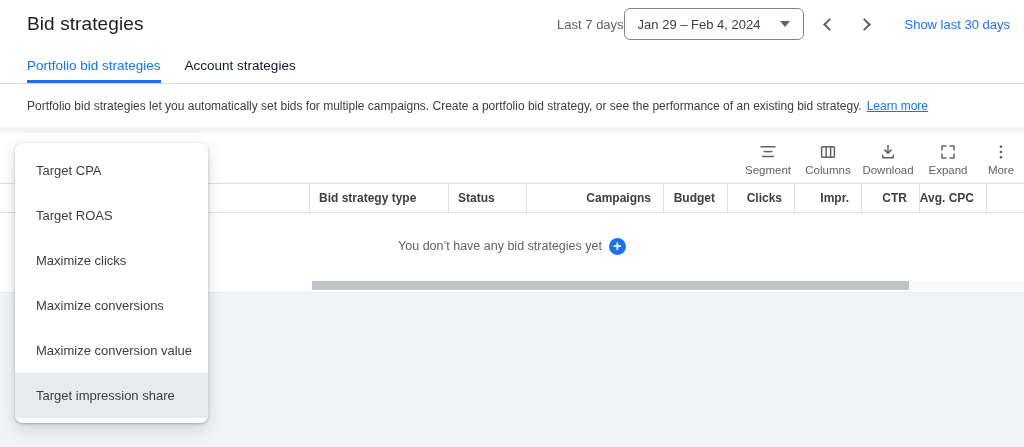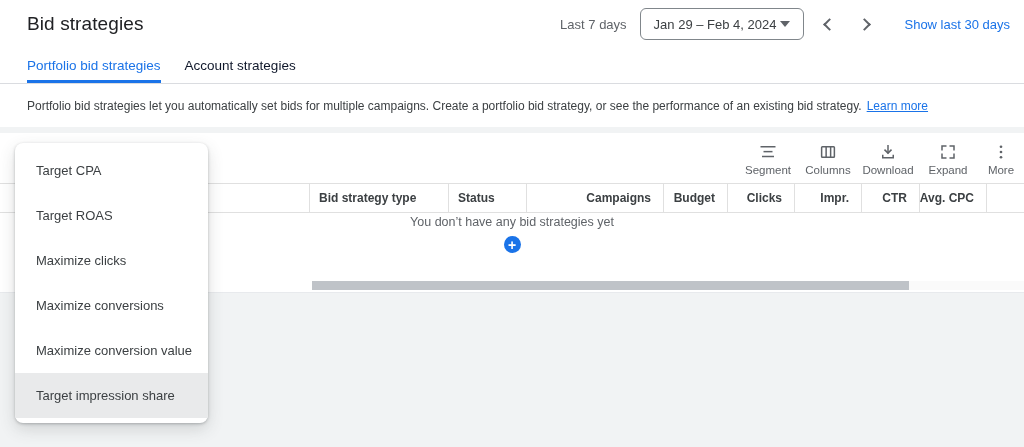--- a/index.html
+++ b/index.html
@@ -9,23 +9,23 @@
     background:#f1f3f4;
     font-family:"Liberation Sans", sans-serif;
     overflow:hidden;
     color:#202124;
   }
 
   
   .topbar { height:48px; background:#fff; display:flex; align-items:center; padding:0 14px 0 27px; }
   .page-title { font-size:19px; font-weight:400; color:#202124; letter-spacing:.1px; }
   .topbar-right { margin-left:auto; display:flex; align-items:center; }
-  .range-label { font-size:13px; color:#5f6368; margin-right:13px; }
+  .range-label { font-size:13px; color:#5f6368; }
   .datebox { height:32px; background:#fff; border:1px solid #80868b; border-radius:6px;
-             display:flex; align-items:center; gap:4px; padding:0 13px; cursor:pointer; }
+             display:flex; align-items:center; gap:20px; padding:0 13px; cursor:pointer; }
   .datebox-value { font-size:13px; font-weight:500; color:#3c4043; white-space:nowrap; }
   .caret-down { width:0; height:0; border-left:5px solid transparent; border-right:5px solid transparent;
                 border-top:6px solid #5f6368; }
   .chev-btn { width:24px; height:24px; display:flex; align-items:center; justify-content:center; cursor:pointer; }
   .chev-btn.prev { margin-left:12px; }
   .chev-btn.next { margin-left:14px; }
   .chev { width:9px; height:9px; border-left:2px solid #5f6368; border-bottom:2px solid #5f6368; }
   .chev.left  { transform:rotate(45deg); margin-left:3px; }
   .chev.right { transform:rotate(225deg); margin-right:3px; }
   .show-last { font-size:13px; font-weight:500; color:#1a73e8; margin-left:26px; white-space:nowrap; cursor:pointer; }
@@ -53,22 +53,22 @@
   .tool-label { font-size:11.5px; color:#5f6368; }
 
   .thead { height:30px; border-top:1px solid #e0e0e0; border-bottom:1px solid #e0e0e0; display:flex; }
   .th-spacer { width:310px; border-right:1px solid #e0e0e0; }
   .th { border-right:1px solid #e0e0e0; font-size:12px; font-weight:bold; color:#3c4043;
         display:flex; align-items:center; cursor:pointer; white-space:nowrap; overflow:hidden; }
   .cell-left  { justify-content:flex-start; padding-left:9px; }
   .cell-right { justify-content:flex-end; padding-right:12px; }
   .th-partial { flex:1; border-right:none; }
 
-  .empty-state { height:64px; display:flex; flex-direction:column; align-items:center;
-                 gap:7px; padding-top:2px; }
+  .empty-state { height:64px; display:flex; flex-direction:row; align-items:center;
+                 justify-content:center; gap:7px; padding-top:2px; }
   .empty-msg { font-size:12.5px; color:#5f6368; }
   .empty-action { display:flex; align-items:center; gap:8px; cursor:pointer; }
   .plus-circle { width:17px; height:17px; border-radius:50%; background:#1a73e8; color:#fff;
                  display:flex; align-items:center; justify-content:center; font-size:14px;
                  font-weight:bold; line-height:1; }
   .empty-action-label { font-size:13.5px; font-weight:500; color:#1a73e8; }
 
   .scroll-track { position:absolute; left:312px; right:0; bottom:2px; height:9px; background:#fafafa; }
   .scroll-thumb { width:597px; height:9px; background:#bfc3c8; cursor:pointer; }
 

